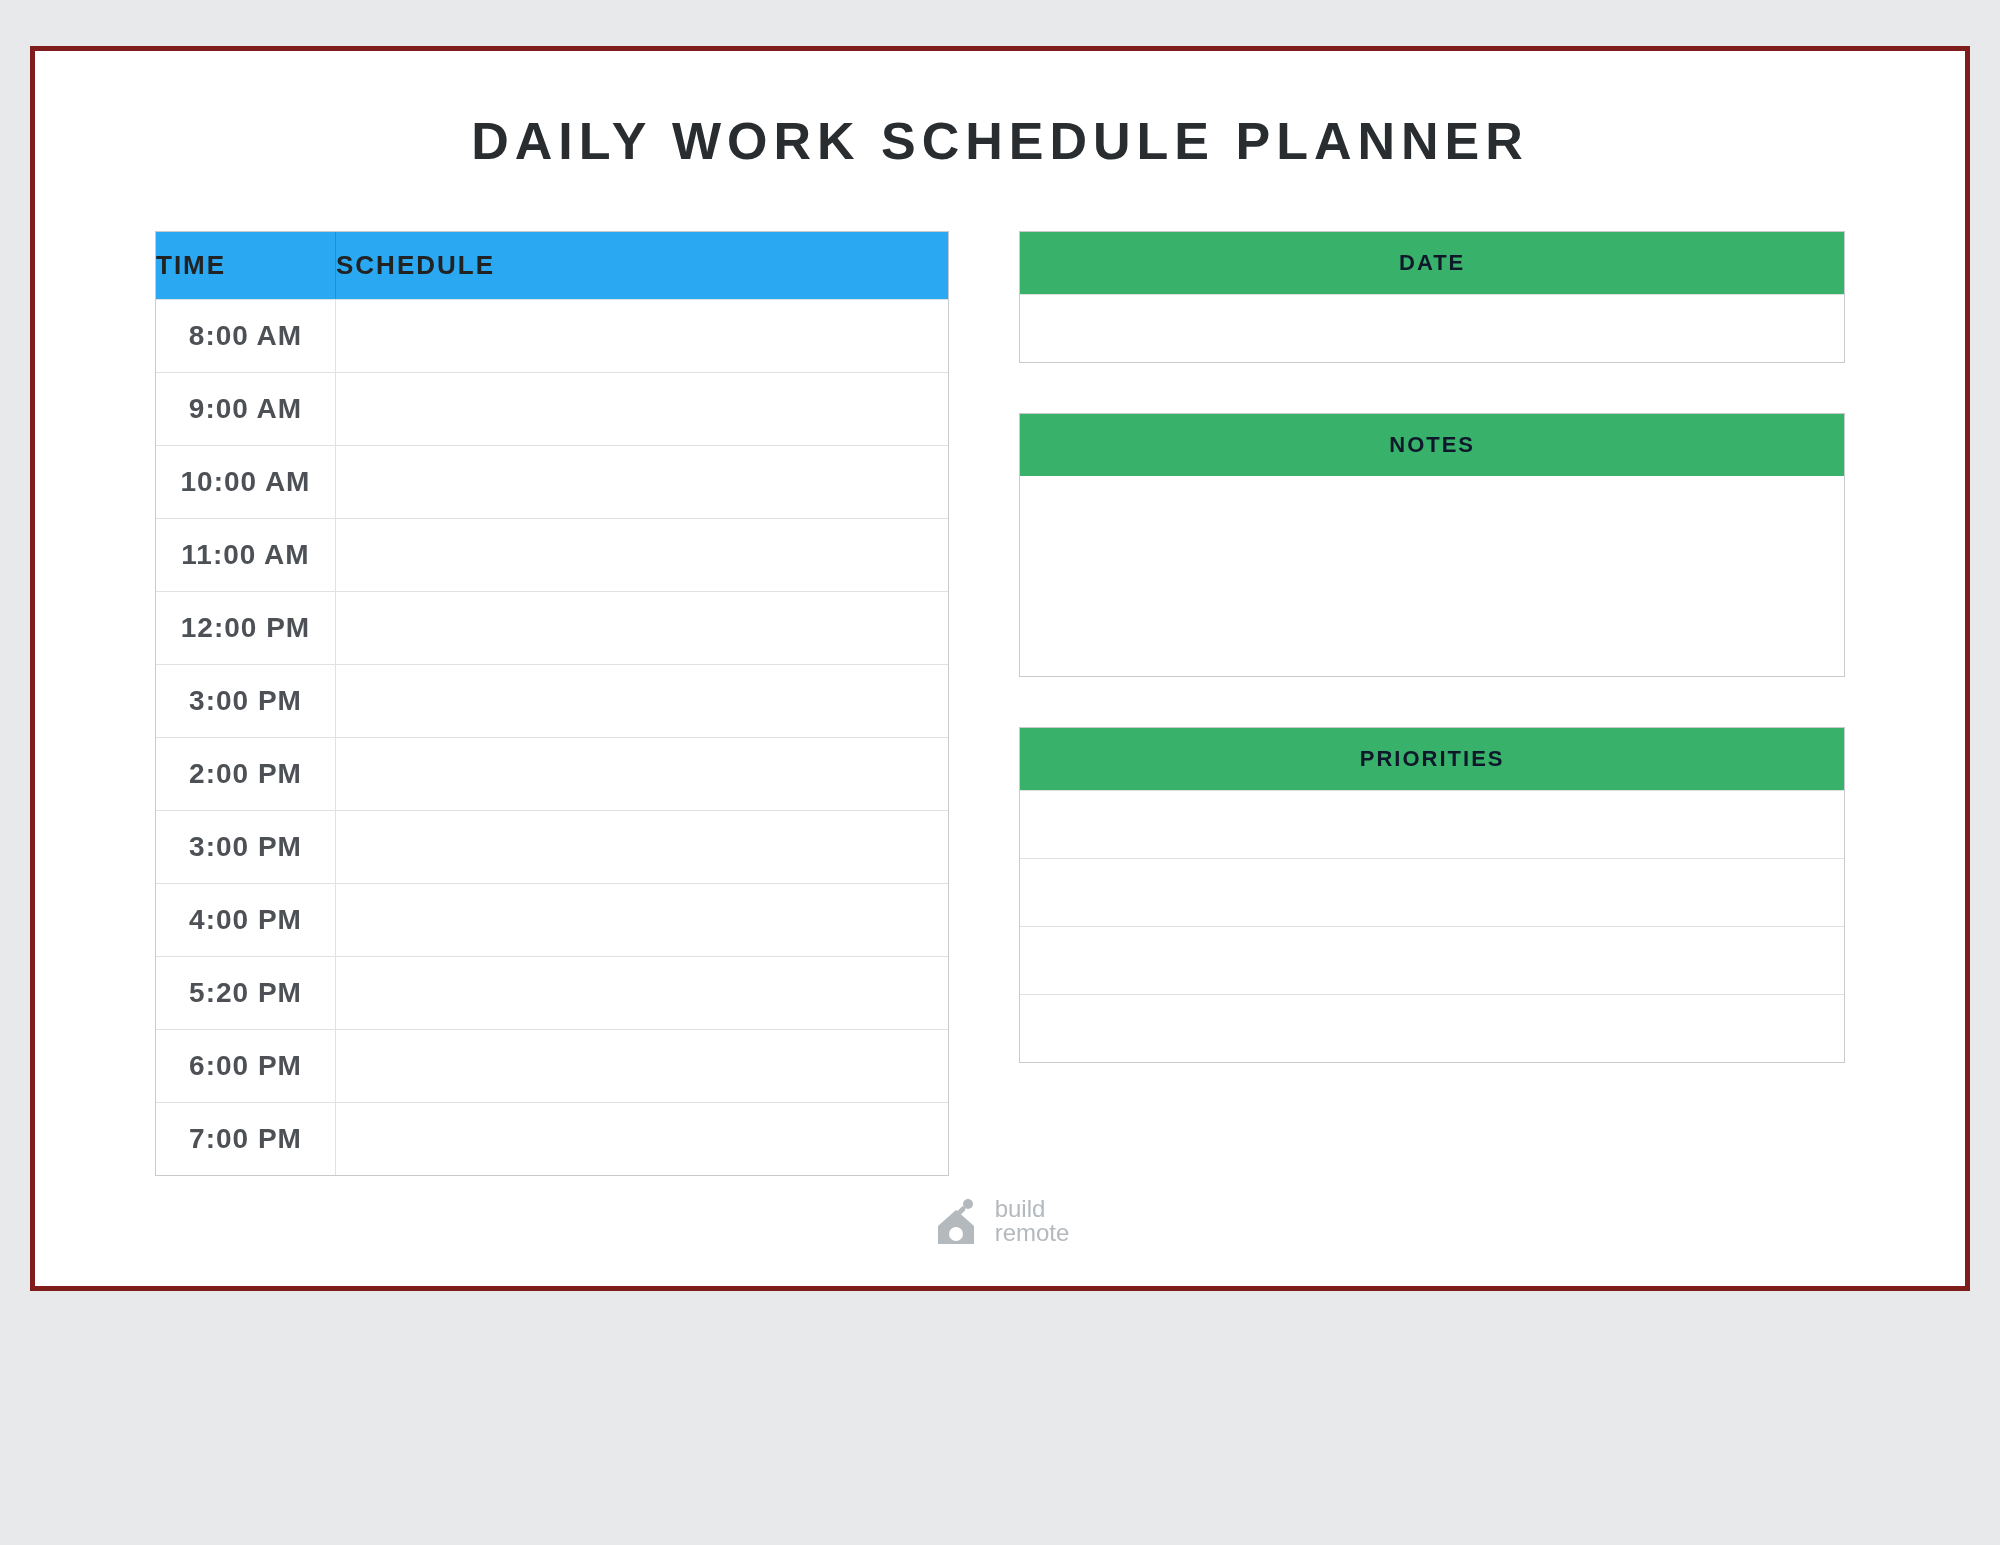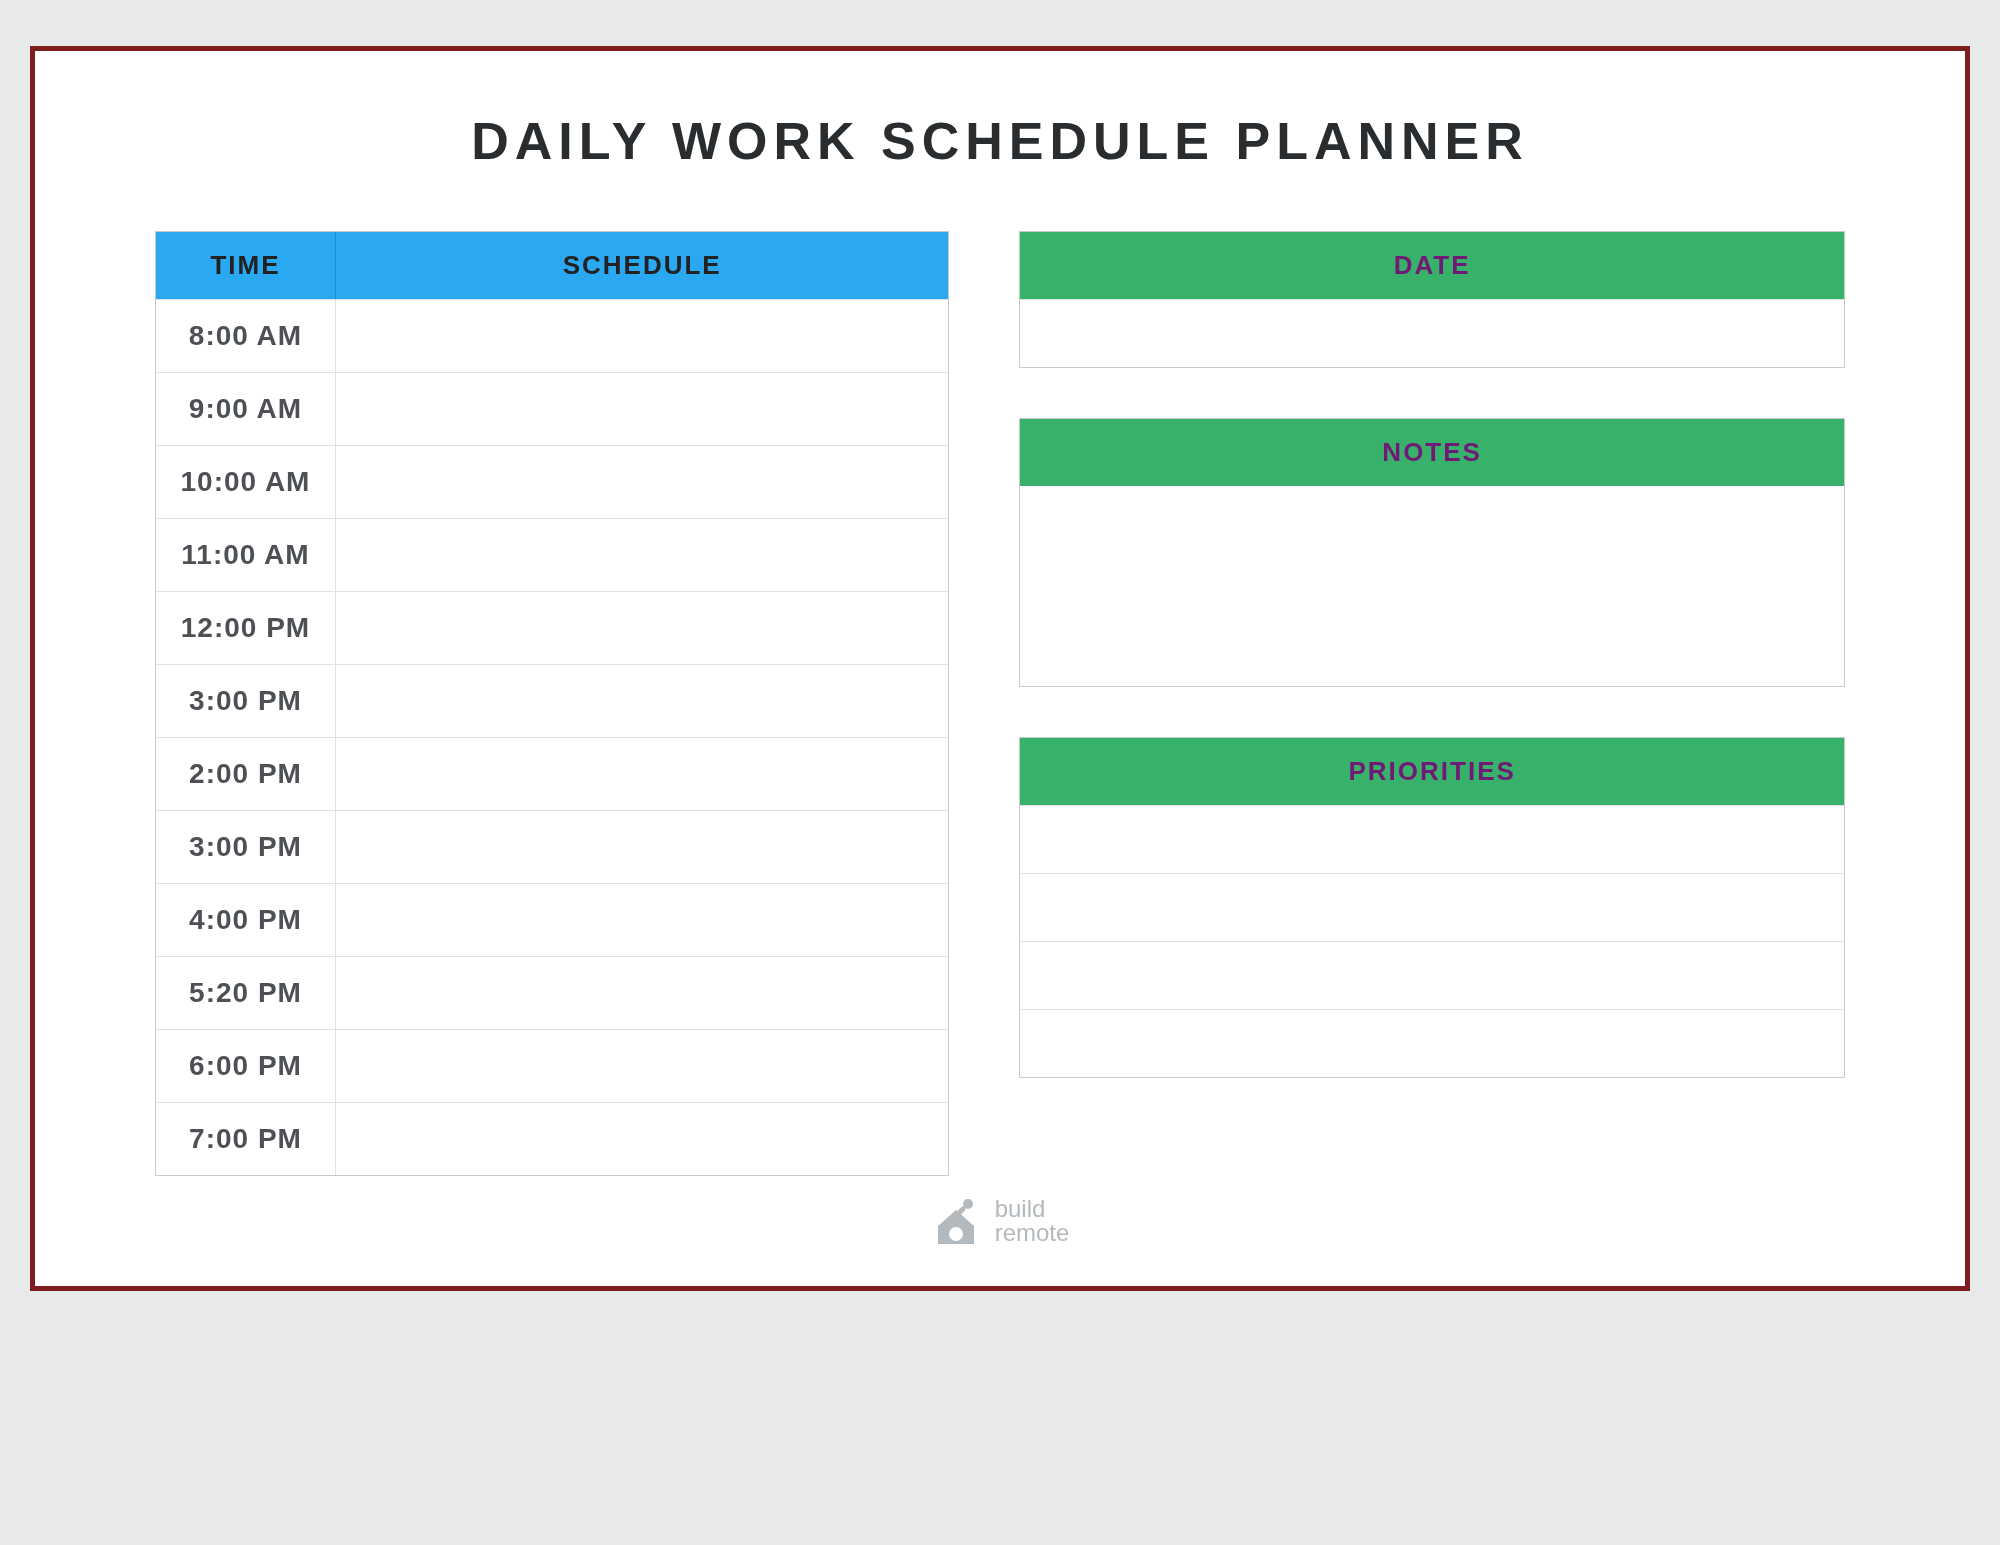--- a/index.html
+++ b/index.html
@@ -36,22 +36,22 @@
       width: 100%;
       border: 1px solid #c8cbce;
       border-collapse: collapse;
     }
     .sched-head-row { display: flex; background: #2aa8f2; }
     .sched-head-cell {
       font-weight: 700;
       font-size: 26px;
       letter-spacing: 2px;
       color: #222;
-      text-align: center;
-      padding: 18px 8px;
+      text-align: left;
+      padding: 18px 0;
     }
     .sched-head-time { flex: 0 0 180px; border-right: 1px solid rgba(0,0,0,0.15); }
     .sched-head-sched { flex: 1; }
 
     .sched-row {
       display: flex;
       border-top: 1px solid #dfe1e2;
     }
     .sched-time {
       flex: 0 0 180px;
@@ -70,23 +70,23 @@
 
     
     .box {
       border: 1px solid #c8cbce;
       margin-bottom: 50px;
     }
     .box-header {
       background: #38b26b;
       text-align: center;
       font-weight: 700;
-      font-size: 26px;
+      font-size: 22px;
       letter-spacing: 2px;
-      color: #701a75;
+      color: #0f172a;
       padding: 18px 0;
     }
     .box-row {
       border-top: 1px solid #dfe1e2;
       height: 68px;
     }
     .box-row:first-of-type { border-top: none; }
     .notes-body {
       height: 200px;
     }

